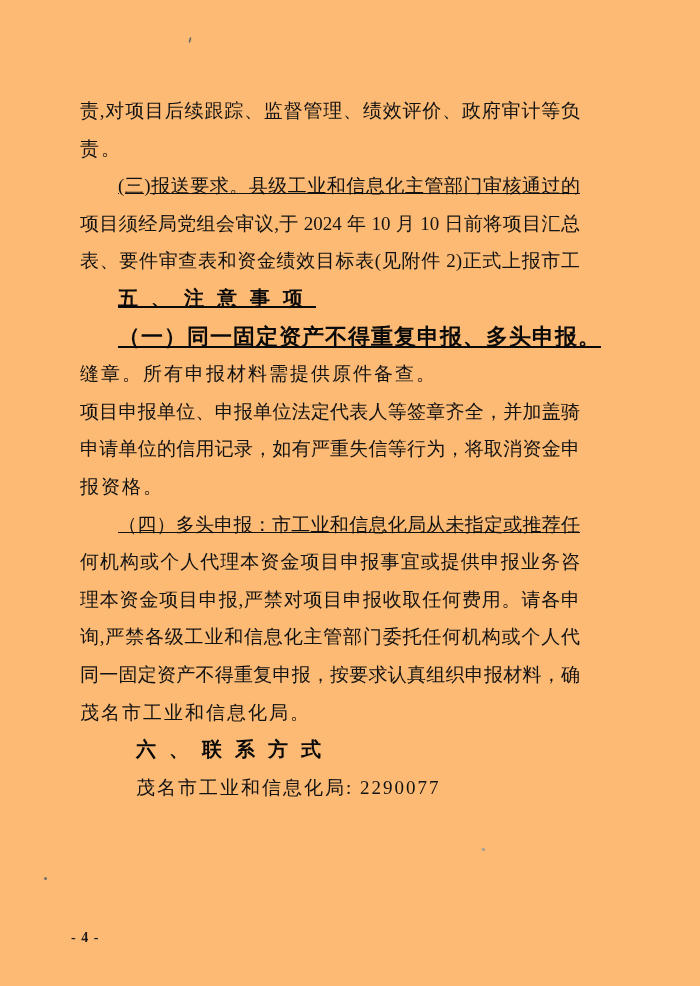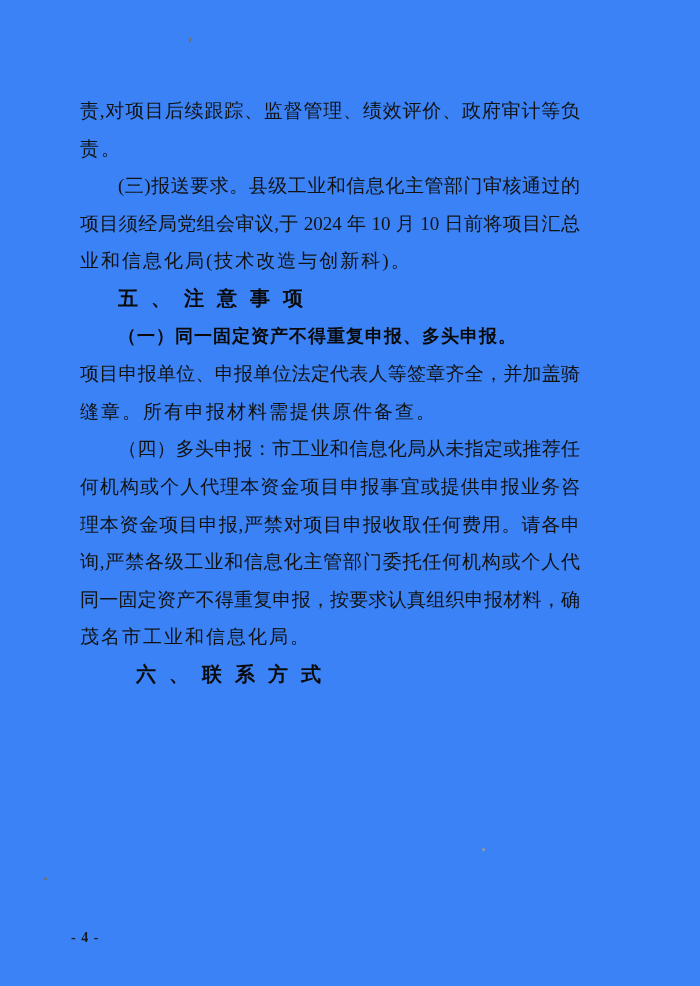--- a/index.html
+++ b/index.html
@@ -1,20 +1,20 @@
 <!DOCTYPE html>
 <html><head>
 <meta charset="utf-8">
 <style>
   html,body{margin:0;padding:0;background:#ffffff;}
   .page{
     position:relative;
     width:700px;
     height:986px;
-    background:#3b82f6;
+    background:#fdba74;
     color:#121212;
     font-family:"Liberation Serif","DejaVu Serif",serif;
     overflow:hidden;
   }
   .text-block{
     position:absolute;
     left:80px;
     top:92px;
     width:500px;
   }
@@ -32,24 +32,24 @@
     letter-spacing:0;
   }
   .line.plain{
     letter-spacing:2px;
   }
   .line.bold{
     font-weight:bold;
     font-family:"Liberation Sans","DejaVu Sans",sans-serif;
     color:#0a0a0a;
   }
-  .line.bold:not(.wide){font-size:18px;letter-spacing:1px;}
+  .line.bold:not(.wide){font-size:22px;letter-spacing:1px;}
   .line.bold.wide{font-size:20px;letter-spacing:13px;}
   .ind0{padding-left:0;}
-  .ind1{padding-left:38px;}
+  .ind1{padding-left:38px;text-decoration:underline;}
   .ind2{padding-left:56px;}
   .page-number{
     position:absolute;
     left:71px;
     top:930px;
     font-size:14px;
     font-weight:bold;
     letter-spacing:1px;
     color:#1a1a1a;
     font-family:"Liberation Serif","DejaVu Serif",serif;
@@ -65,30 +65,33 @@
 </style>
 </head>
 <body>
 
 <div class="page">
   <div class="text-block">
       <div class="line ind0 justify">责,对项目后续跟踪、监督管理、绩效评价、政府审计等负</div>
       <div class="line ind0 plain">责。</div>
       <div class="line ind1 justify">(三)报送要求。县级工业和信息化主管部门审核通过的</div>
       <div class="line ind0 justify">项目须经局党组会审议,于 2024 年 10 月 10 日前将项目汇总</div>
-      <div class="line ind0 plain">业和信息化局(技术改造与创新科)。</div>
+      <div class="line ind0 justify">表、要件审查表和资金绩效目标表(见附件 2)正式上报市工</div>
       <div class="line ind1 bold wide">五、注意事项</div>
       <div class="line ind1 bold">（一）同一固定资产不得重复申报、多头申报。</div>
+      <div class="line ind0 plain">缝章。所有申报材料需提供原件备查。</div>
       <div class="line ind0 justify">项目申报单位、申报单位法定代表人等签章齐全，并加盖骑</div>
-      <div class="line ind0 plain">缝章。所有申报材料需提供原件备查。</div>
+      <div class="line ind0 justify">申请单位的信用记录，如有严重失信等行为，将取消资金申</div>
+      <div class="line ind0 plain">报资格。</div>
       <div class="line ind1 justify">（四）多头申报：市工业和信息化局从未指定或推荐任</div>
       <div class="line ind0 justify">何机构或个人代理本资金项目申报事宜或提供申报业务咨</div>
       <div class="line ind0 justify">理本资金项目申报,严禁对项目申报收取任何费用。请各申</div>
       <div class="line ind0 justify">询,严禁各级工业和信息化主管部门委托任何机构或个人代</div>
       <div class="line ind0 justify">同一固定资产不得重复申报，按要求认真组织申报材料，确</div>
       <div class="line ind0 plain">茂名市工业和信息化局。</div>
       <div class="line ind2 bold wide">六、联系方式</div>
+      <div class="line ind2 plain">茂名市工业和信息化局: 2290077</div>
     </div>
   <div class="speck s1"></div>
   <div class="speck s2"></div>
   <div class="speck s3"></div>
   <div class="page-number">- 4 -</div>
 </div>
 
 </body></html>

